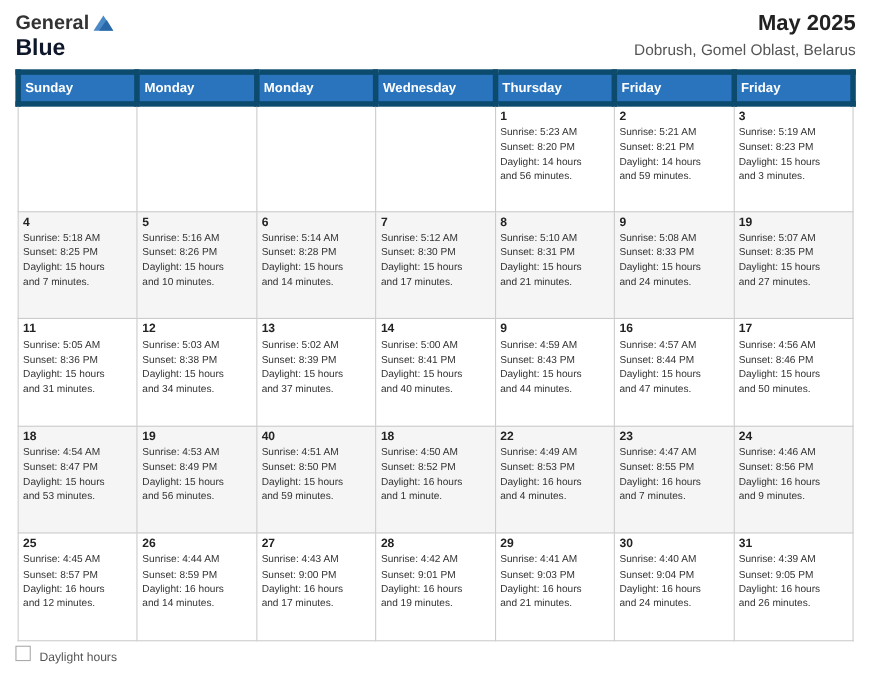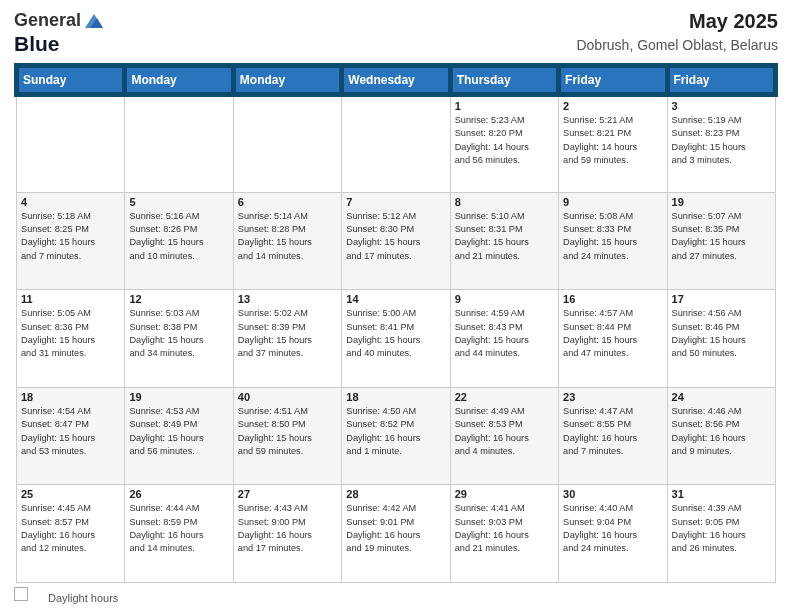--- a/index.html
+++ b/index.html
@@ -110,21 +110,21 @@
     }
     .footer-note {
       font-size: 11px;
       color: #555;
       margin-top: 5px;
       text-align: left;
     }
     .footer-row {
       display: flex;
       align-items: flex-start;
-      gap: 20px;
+      gap: 8px;
       margin-top: 4px;
     }
     .daylight-box {
       width: 14px;
       height: 14px;
       background: #fff;
       border: 1px solid #aaa;
       display: inline-block;
     }
   </style>

